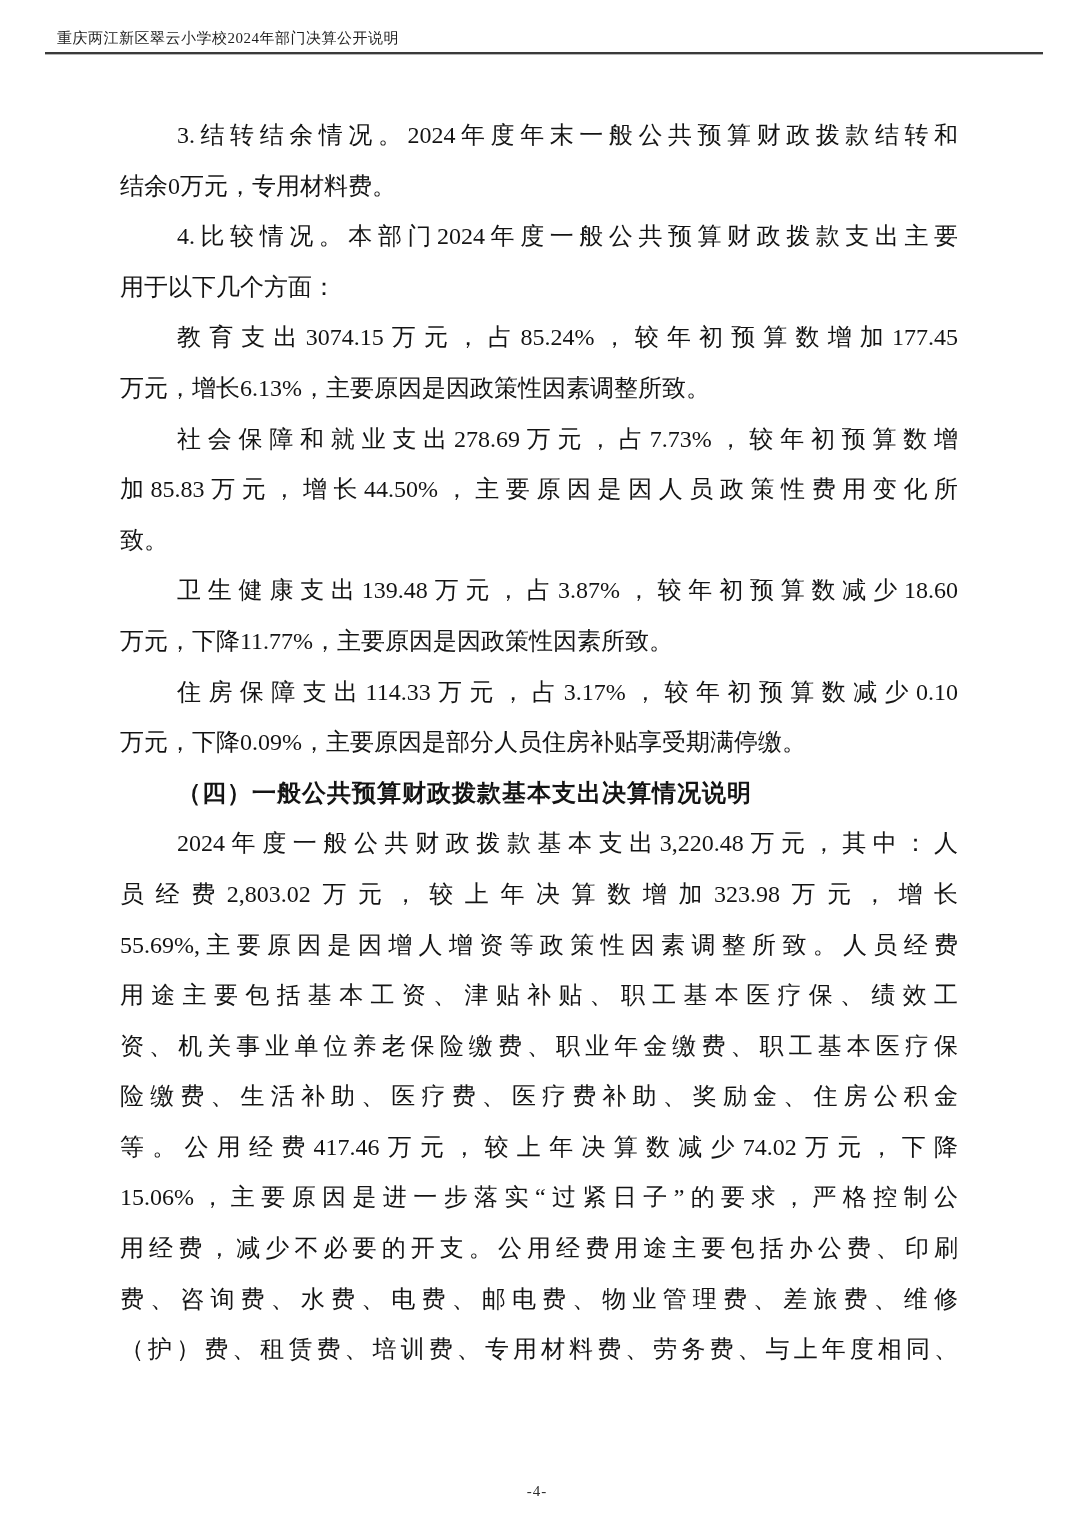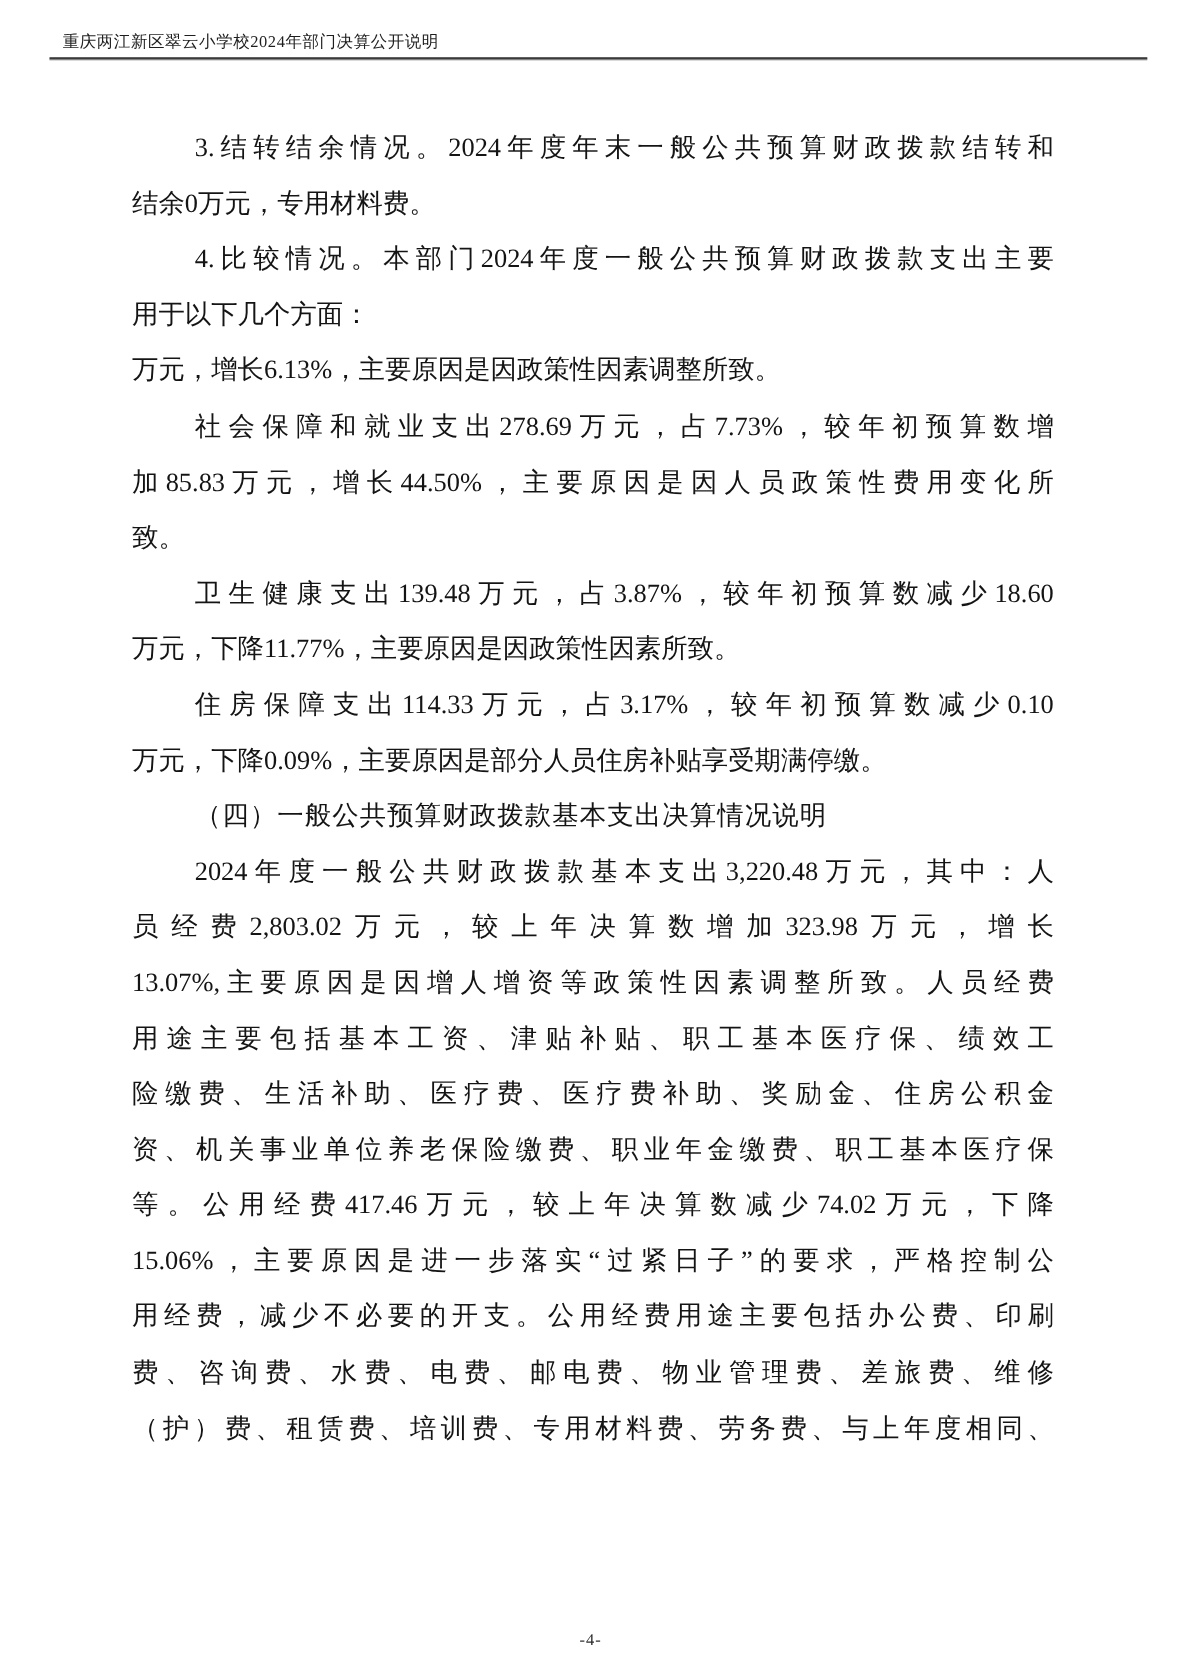--- a/index.html
+++ b/index.html
@@ -55,21 +55,21 @@
     box-sizing: border-box;
     white-space: nowrap;
     overflow: visible;
   }
   .line.indent { padding-left: 57px; }
   .line.end {
     text-align: left;
     text-align-last: left;
   }
   .line.heading {
-    font-weight: normal;
+    font-weight: bold;
     text-align: left;
     text-align-last: left;
     letter-spacing: 1px;
   }
   
   .page-number {
     position: absolute;
     left: 0;
     top: 1483px;
     width: 1074px;
@@ -95,20 +95,21 @@
       <div class="line indent">3.结转结余情况。2024年度年末一般公共预算财政拨款结转和</div>
       <div class="line end">结余0万元，专用材料费。</div>
     </div>
 
     <div class="para">
       <div class="line indent">4.比较情况。本部门2024年度一般公共预算财政拨款支出主要</div>
       <div class="line end">用于以下几个方面：</div>
     </div>
 
     <div class="para">
+      <div class="line indent">教育支出3074.15万元，占85.24%，较年初预算数增加177.45</div>
       <div class="line end">万元，增长6.13%，主要原因是因政策性因素调整所致。</div>
     </div>
 
     <div class="para">
       <div class="line indent">社会保障和就业支出278.69万元，占7.73%，较年初预算数增</div>
       <div class="line">加85.83万元，增长44.50%，主要原因是因人员政策性费用变化所</div>
       <div class="line end">致。</div>
     </div>
 
     <div class="para">
@@ -121,24 +122,24 @@
       <div class="line end">万元，下降0.09%，主要原因是部分人员住房补贴享受期满停缴。</div>
     </div>
 
     <div class="para">
       <div class="line indent heading">（四）一般公共预算财政拨款基本支出决算情况说明</div>
     </div>
 
     <div class="para">
       <div class="line indent">2024年度一般公共财政拨款基本支出3,220.48万元，其中：人</div>
       <div class="line">员经费2,803.02万元，较上年决算数增加323.98万元，增长</div>
-      <div class="line">13.07%,主要原因是因增人增资等政策性因素调整所致。人员经费</div>
+      <div class="line">55.69%,主要原因是因增人增资等政策性因素调整所致。人员经费</div>
       <div class="line">用途主要包括基本工资、津贴补贴、职工基本医疗保、绩效工</div>
+      <div class="line">资、机关事业单位养老保险缴费、职业年金缴费、职工基本医疗保</div>
       <div class="line">险缴费、生活补助、医疗费、医疗费补助、奖励金、住房公积金</div>
-      <div class="line">资、机关事业单位养老保险缴费、职业年金缴费、职工基本医疗保</div>
       <div class="line">等。公用经费417.46万元，较上年决算数减少74.02万元，下降</div>
       <div class="line">15.06%，主要原因是进一步落实“过紧日子”的要求，严格控制公</div>
       <div class="line">用经费，减少不必要的开支。公用经费用途主要包括办公费、印刷</div>
       <div class="line">费、咨询费、水费、电费、邮电费、物业管理费、差旅费、维修</div>
       <div class="line">（护）费、租赁费、培训费、专用材料费、劳务费、与上年度相同、</div>
     </div>
 
   </main>
 
   <footer>

